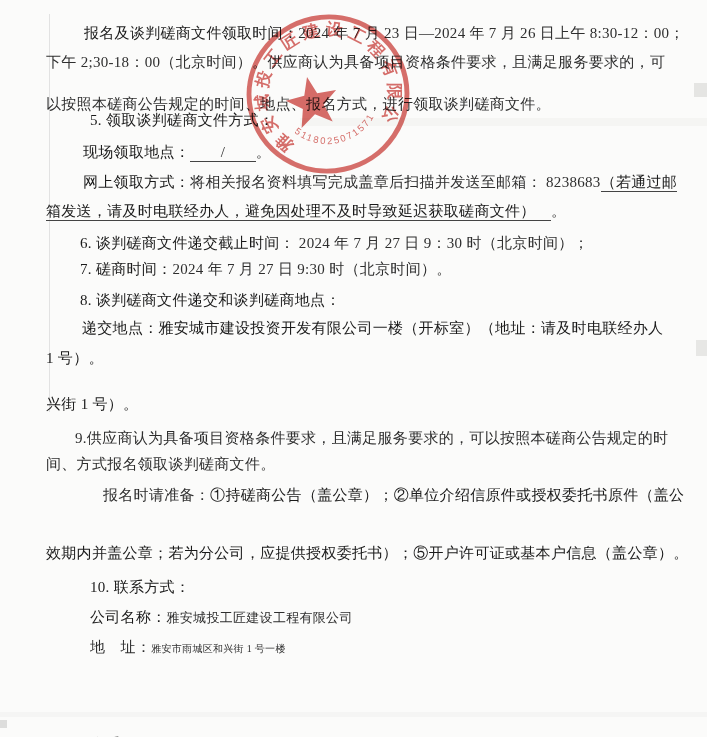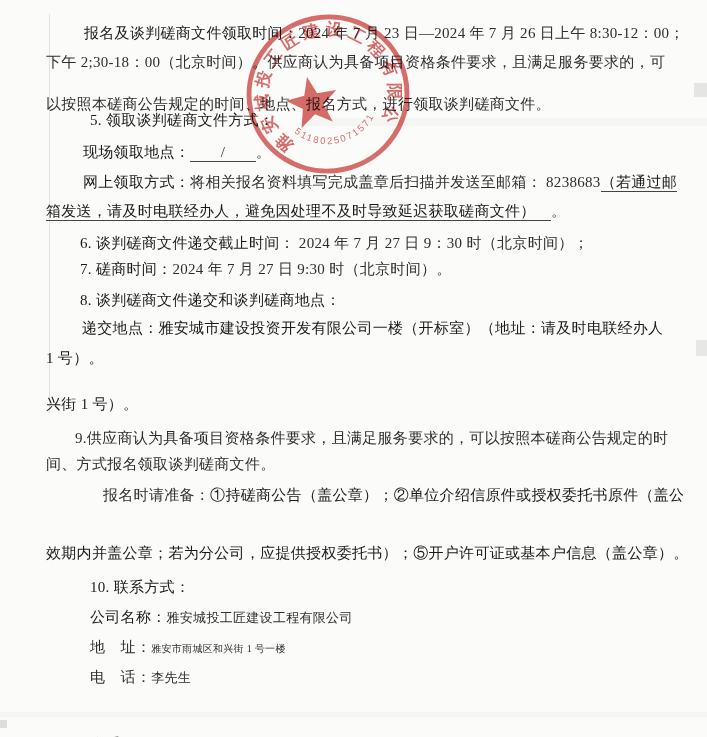--- a/index.html
+++ b/index.html
@@ -107,23 +107,20 @@
   <div class="line" style="top:579px;padding-left:44px">
     <span class="b">10. 联系方式：</span>
   </div>
 
   <div class="line" style="top:609px;padding-left:44px">
     <span class="b">公司名称：</span><span class="v13">雅安城投工匠建设工程有限公司</span>
   </div>
   <div class="line" style="top:639px;padding-left:44px">
     <span>地　址：</span><span class="v14">雅安市雨城区和兴街 1 号一楼</span>
   </div>
-  <div class="line" style="top:669px;padding-left:44px">
-    <span>电　话：</span><span class="v13">李先生</span>
-  </div>
   <div class="line" style="top:736px;padding-left:44px">
     <span>联系人：</span><span class="v14">15281628413</span>
   </div>
 
   <svg class="stamp" width="190" height="175" viewBox="0 0 190 175">
     <g transform="rotate(-12 95 90)" fill="none">
       <ellipse cx="95" cy="90" rx="79" ry="77" stroke="var(--stamp-red)" stroke-width="5" opacity=".9"></ellipse>
       <path id="sealArcTop" d="M 51.9 131.7 A 61 59 0 1 1 138.1 131.7" fill="none"></path>
       <path id="sealArcBottom" d="M 43 90 A 52 50 0 0 0 147 90" fill="none"></path>
       <polygon points="78,69 84.6,86.9 103.7,87.7 88.7,99.5 93.9,117.8 78,107.2 62.1,117.8 67.3,99.5 52.3,87.7 71.4,86.9" fill="var(--stamp-red)" opacity=".92"></polygon>

